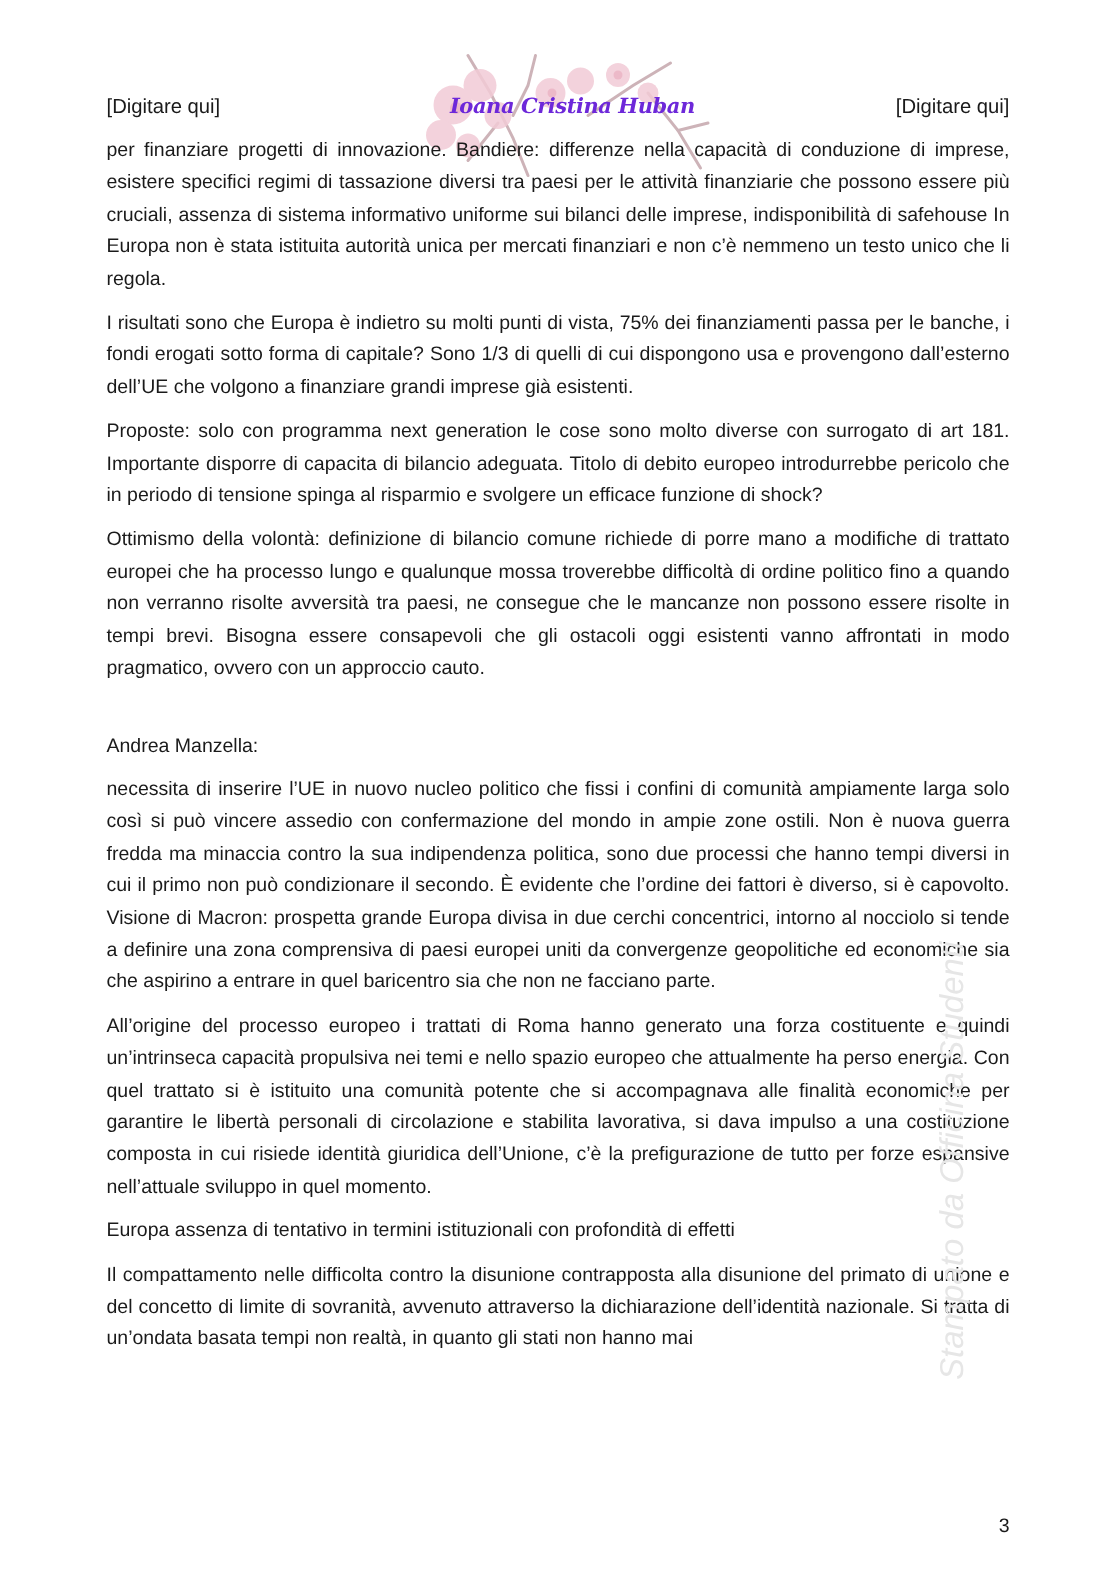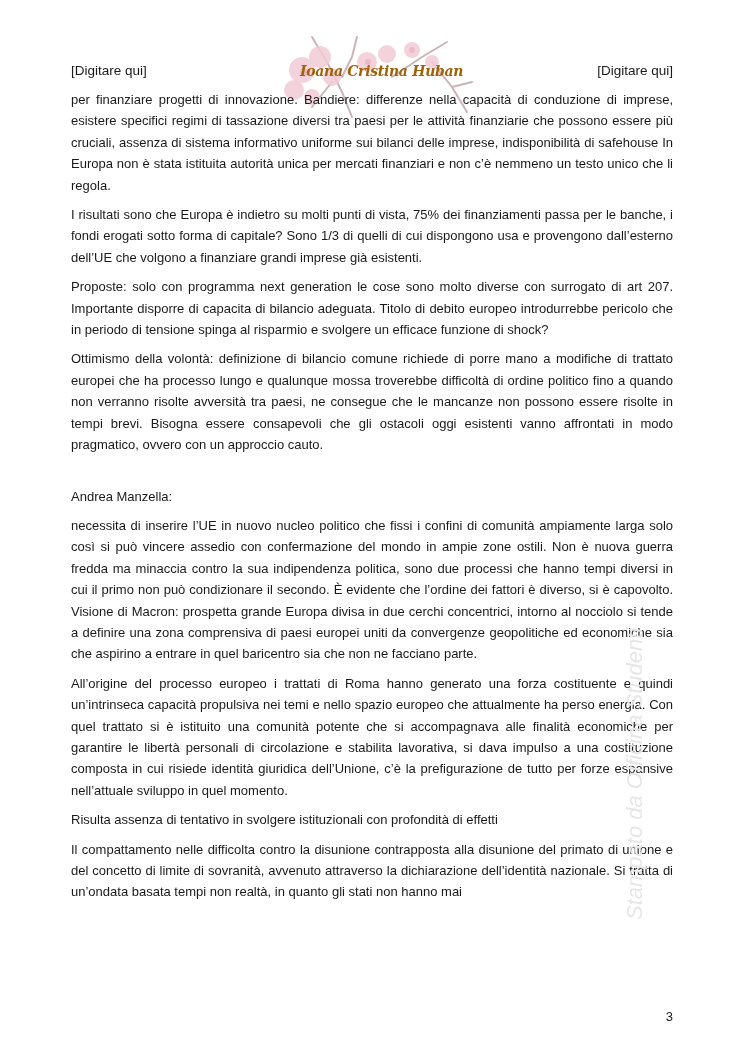--- a/index.html
+++ b/index.html
@@ -3,21 +3,21 @@
   <meta charset="utf-8">
   <style>
     html, body { margin: 0; padding: 0; background: #ffffff; }
     body { width: 744px; height: 1053px; position: relative; overflow: hidden;
            font-family: "Liberation Sans", sans-serif; color: #1a1a1a; }
     .header { position: absolute; top: 0; left: 0; width: 744px; height: 90px; margin-top: 32px; }
     .hdr-left { position: absolute; left: 71px; top: 31px; font-size: 13.5px; }
     .hdr-right { position: absolute; right: 71px; top: 31px; font-size: 13.5px; }
     .hdr-center { position: absolute; left: 300px; top: 31px; font-size: 14px;
                   font-family: "DejaVu Serif", serif; font-style: italic; font-weight: bold;
-                  color: #a16207; letter-spacing: -0.3px; z-index: 2; }
+                  color: #6d28d9; letter-spacing: -0.3px; z-index: 2; }
     .blossom { position: absolute; left: 272px; top: 0; width: 210px; height: 88px; z-index: 1; }
     .body-text { position: absolute; left: 71px; top: 89px; width: 602px; font-size: 13px;
                  line-height: 21.4px; z-index: 2; }
     .body-text p { margin: 0 0 8px 0; text-align: justify; }
     .body-text p.gap { margin-top: 30px; }
     .watermark { position: absolute; left: 622px; top: 540px; width: 380px; height: 30px;
                  transform-origin: 0 0; transform: rotate(-90deg) translate(-380px, 0);
                  font-size: 22px; font-style: italic; color: #e6e6e6; white-space: nowrap;
                  z-index: 3; }
     .page-number { position: absolute; right: 71px; top: 1009px; font-size: 13px; }
@@ -53,24 +53,24 @@
       <circle cx="140" cy="18" r="3"></circle>
     </g>
   </svg>
   <span class="hdr-center">Ioana Cristina Huban</span>
   <span class="hdr-right">[Digitare qui]</span>
 </div>
 
 <div class="body-text">
   <p>per finanziare progetti di innovazione. Bandiere: differenze nella capacità di conduzione di imprese, esistere specifici regimi di tassazione diversi tra paesi per le attività finanziarie che possono essere più cruciali, assenza di sistema informativo uniforme sui bilanci delle imprese, indisponibilità di safehouse In Europa non è stata istituita autorità unica per mercati finanziari e non c’è nemmeno un testo unico che li regola.</p>
   <p>I risultati sono che Europa è indietro su molti punti di vista, 75% dei finanziamenti passa per le banche, i fondi erogati sotto forma di capitale? Sono 1/3 di quelli di cui dispongono usa e provengono dall’esterno dell’UE che volgono a finanziare grandi imprese già esistenti.</p>
-  <p>Proposte: solo con programma next generation le cose sono molto diverse con surrogato di art 207. Importante disporre di capacita di bilancio adeguata. Titolo di debito europeo introdurrebbe pericolo che in periodo di tensione spinga al risparmio e svolgere un efficace funzione di shock?</p>
+  <p>Proposte: solo con programma next generation le cose sono molto diverse con surrogato di art 181. Importante disporre di capacita di bilancio adeguata. Titolo di debito europeo introdurrebbe pericolo che in periodo di tensione spinga al risparmio e svolgere un efficace funzione di shock?</p>
   <p>Ottimismo della volontà: definizione di bilancio comune richiede di porre mano a modifiche di trattato europei che ha processo lungo e qualunque mossa troverebbe difficoltà di ordine politico fino a quando non verranno risolte avversità tra paesi, ne consegue che le mancanze non possono essere risolte in tempi brevi. Bisogna essere consapevoli che gli ostacoli oggi esistenti vanno affrontati in modo pragmatico, ovvero con un approccio cauto.</p>
   <p class="gap">Andrea Manzella:</p>
   <p>necessita di inserire l’UE in nuovo nucleo politico che fissi i confini di comunità ampiamente larga solo così si può vincere assedio con confermazione del mondo in ampie zone ostili. Non è nuova guerra fredda ma minaccia contro la sua indipendenza politica, sono due processi che hanno tempi diversi in cui il primo non può condizionare il secondo. È evidente che l’ordine dei fattori è diverso, si è capovolto. Visione di Macron: prospetta grande Europa divisa in due cerchi concentrici, intorno al nocciolo si tende a definire una zona comprensiva di paesi europei uniti da convergenze geopolitiche ed economiche sia che aspirino a entrare in quel baricentro sia che non ne facciano parte.</p>
   <p>All’origine del processo europeo i trattati di Roma hanno generato una forza costituente e quindi un’intrinseca capacità propulsiva nei temi e nello spazio europeo che attualmente ha perso energia. Con quel trattato si è istituito una comunità potente che si accompagnava alle finalità economiche per garantire le libertà personali di circolazione e stabilita lavorativa, si dava impulso a una costituzione composta in cui risiede identità giuridica dell’Unione, c’è la prefigurazione de tutto per forze espansive nell’attuale sviluppo in quel momento.</p>
-  <p>Risulta assenza di tentativo in svolgere istituzionali con profondità di effetti</p>
+  <p>Europa assenza di tentativo in termini istituzionali con profondità di effetti</p>
   <p>Il compattamento nelle difficolta contro la disunione contrapposta alla disunione del primato di unione e del concetto di limite di sovranità, avvenuto attraverso la dichiarazione dell’identità nazionale. Si tratta di un’ondata basata tempi non realtà, in quanto gli stati non hanno mai</p>
 </div>
 
 <div class="watermark">Stampato da Officina Studenti</div>
 
 <div class="page-number">3</div>
 
 </body></html>

